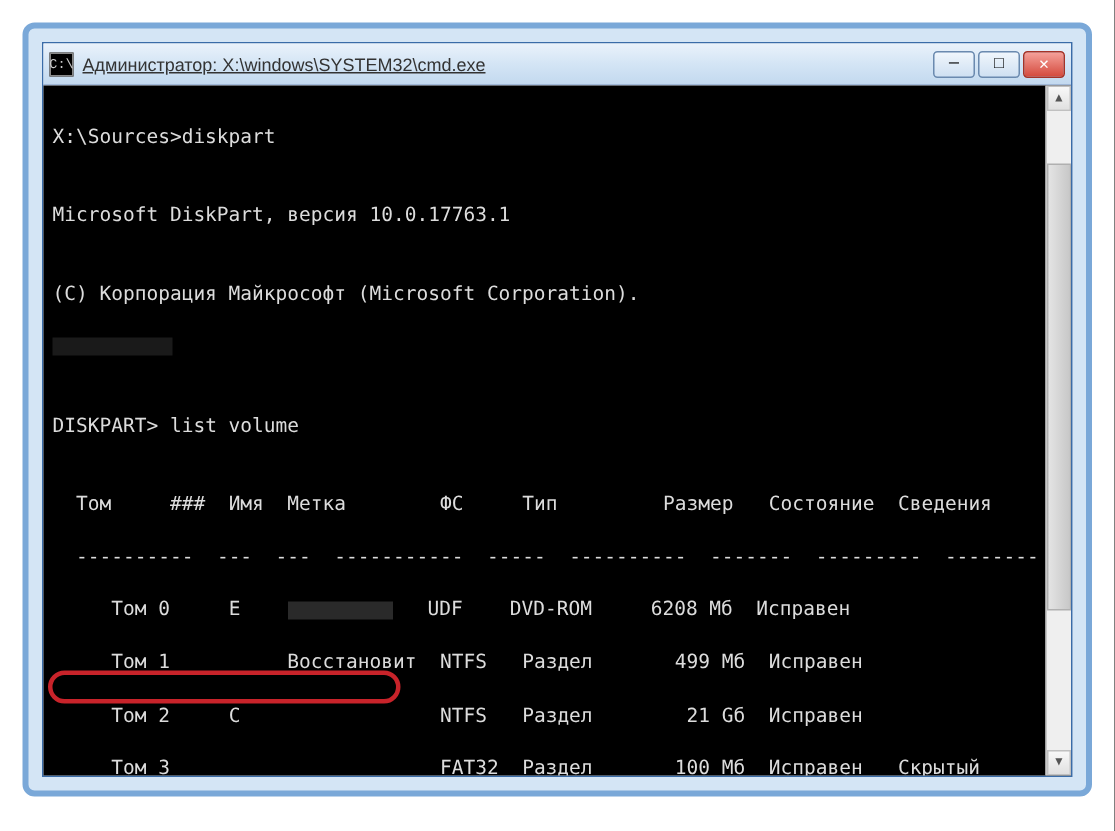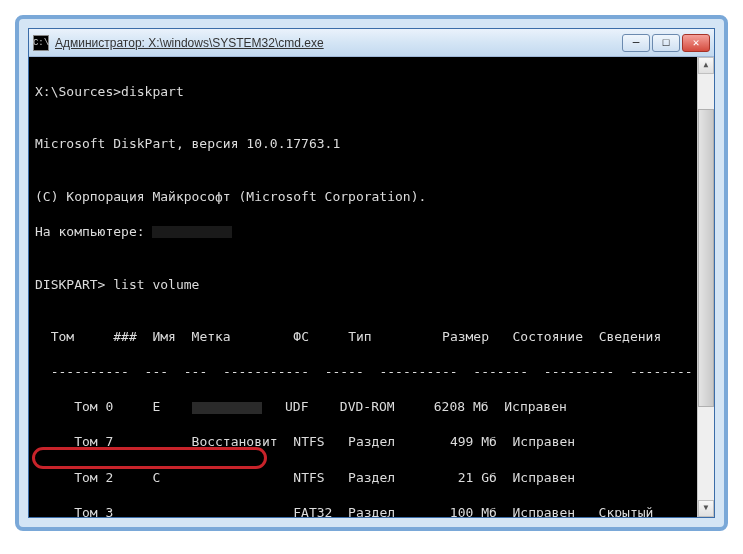--- a/index.html
+++ b/index.html
@@ -145,28 +145,28 @@
         <div class="wc-btn">□</div>
         <div class="wc-btn wc-close">✕</div>
       </div>
     </div>
     <div class="console">
 <span class="console-line"><span>X:\Sources&gt;</span><span>diskpart</span></span>
 <span class="console-line">
 <span>Microsoft DiskPart, версия 10.0.17763.1</span></span>
 <span class="console-line">
 <span>(C) Корпорация Майкрософт (Microsoft Corporation).</span></span>
-<span class="console-line"><span>На компьютере: </span><span class="redacted"></span></span>
+<span class="console-line"><span class="redacted"></span></span>
 <span class="console-line">
 <span>DISKPART&gt; </span><span>list volume</span></span>
 <span class="console-line">
   <span>Том</span>     <span>###</span>  <span>Имя</span>  <span>Метка</span>        <span>ФС</span>     <span>Тип</span>         <span>Размер</span>   <span>Состояние</span>  <span>Сведения</span></span>
 <span class="console-line">  <span>----------</span>  <span>---</span>  <span>---</span>  <span>-----------</span>  <span>-----</span>  <span>----------</span>  <span>-------</span>  <span>---------</span>  <span>--------</span></span>
 <span class="console-line">     <span>Том 0</span>     <span>E</span>    <span class="redacted2"></span>   <span>UDF</span>    <span>DVD-ROM</span>     <span>6208 Мб</span>  <span>Исправен</span></span>
-<span class="console-line">     <span>Том 7</span>          <span>Восстановит</span>  <span>NTFS</span>   <span>Раздел</span>       <span>499 Мб</span>  <span>Исправен</span></span>
+<span class="console-line">     <span>Том 1</span>          <span>Восстановит</span>  <span>NTFS</span>   <span>Раздел</span>       <span>499 Мб</span>  <span>Исправен</span></span>
 <span class="console-line">     <span>Том 2</span>     <span>C</span>                 <span>NTFS</span>   <span>Раздел</span>        <span>21 Gб</span>  <span>Исправен</span></span>
 <span class="console-line">     <span>Том 3</span>                       <span>FAT32</span>  <span>Раздел</span>       <span>100 Мб</span>  <span>Исправен</span>   <span>Скрытый</span></span>
 
 
 
 
       <div class="highlight-oval" style="top:390px;"></div>
       <div class="scrollbar">
         <div class="sb-btn">▲</div>
         <div class="sb-track">

